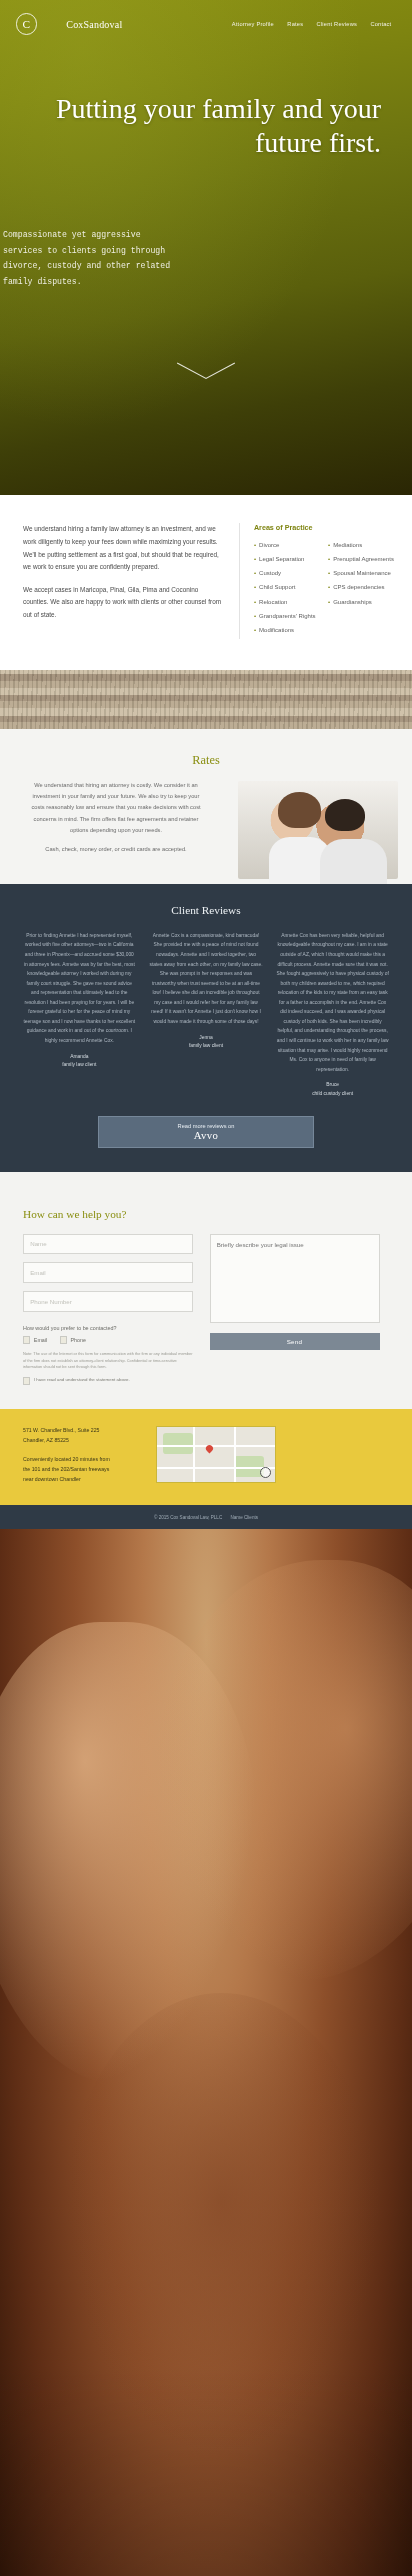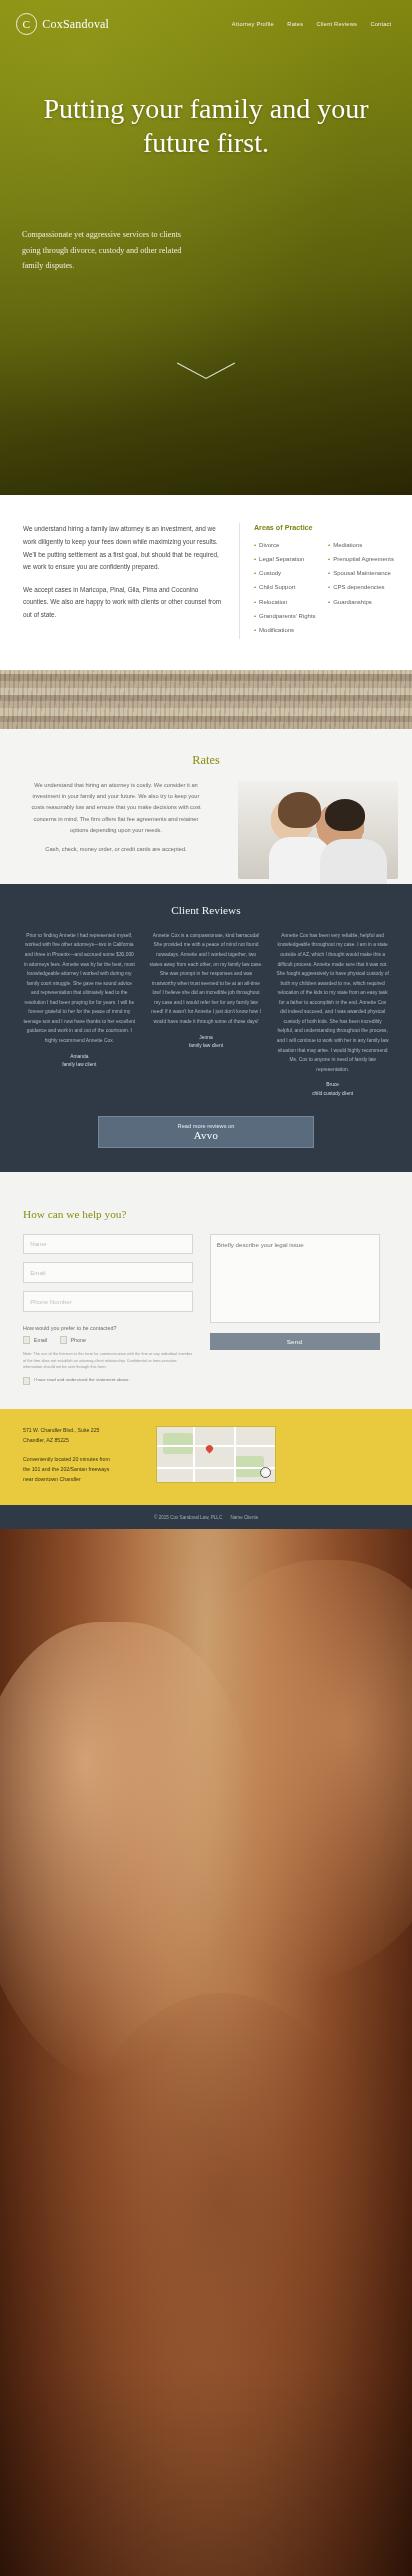--- a/index.html
+++ b/index.html
@@ -34,46 +34,47 @@
     z-index: 5;
   }
   .brand { display: flex; align-items: center; gap: 5.2px; }
   .brand-mark {
     width: 21.6px; height: 21.6px; border-radius: 50%;
     border: 1px solid rgba(255,255,255,0.85);
     display: flex; align-items: center; justify-content: center;
     color: #fff; font-size: 11.3px; font-family: "Liberation Serif", serif;
   }
   .brand-name {
-    color: #fff; font-size: 12px; letter-spacing: 0.2px;
+    color: #fff; font-size: 10px; letter-spacing: 0.2px;
     font-family: "Liberation Serif", serif;
+    margin-left: 24px;
   }
   .nav-links { display: flex; gap: 13.4px; align-items: center; }
   .nav-links a {
     color: #f2f2e8; text-decoration: none; font-size: 5.7px; letter-spacing: 0.2px;
   }
   .hero-title {
     position: relative; z-index: 4;
     margin: 57px 31px 0 31px;
-    text-align: center;
+    text-align: right;
     color: #ffffff;
     font-family: "Liberation Serif", serif;
     font-size: 28px;
     line-height: 1.22;
     font-weight: normal;
     text-shadow: 0 0.5px 3.1px rgba(0,0,0,.25);
   }
   .hero-sub {
     position: relative; z-index: 4;
-    margin: 67px 0 0 22px;
+    margin: 67px 0 0 3px;
     width: 170px;
     color: #efefe4;
     font-size: 8.2px;
     line-height: 1.9;
-    font-family: Liberation Serif, serif;
+    font-family: Liberation Mono, monospace;
   }
   .scroll-chevron {
     position:absolute; left: 50%; transform: translateX(-50%);
     top: 361px; z-index: 6;
   }
   .scroll-chevron svg { display:block; }
 
   
   .intro {
     display: flex;

